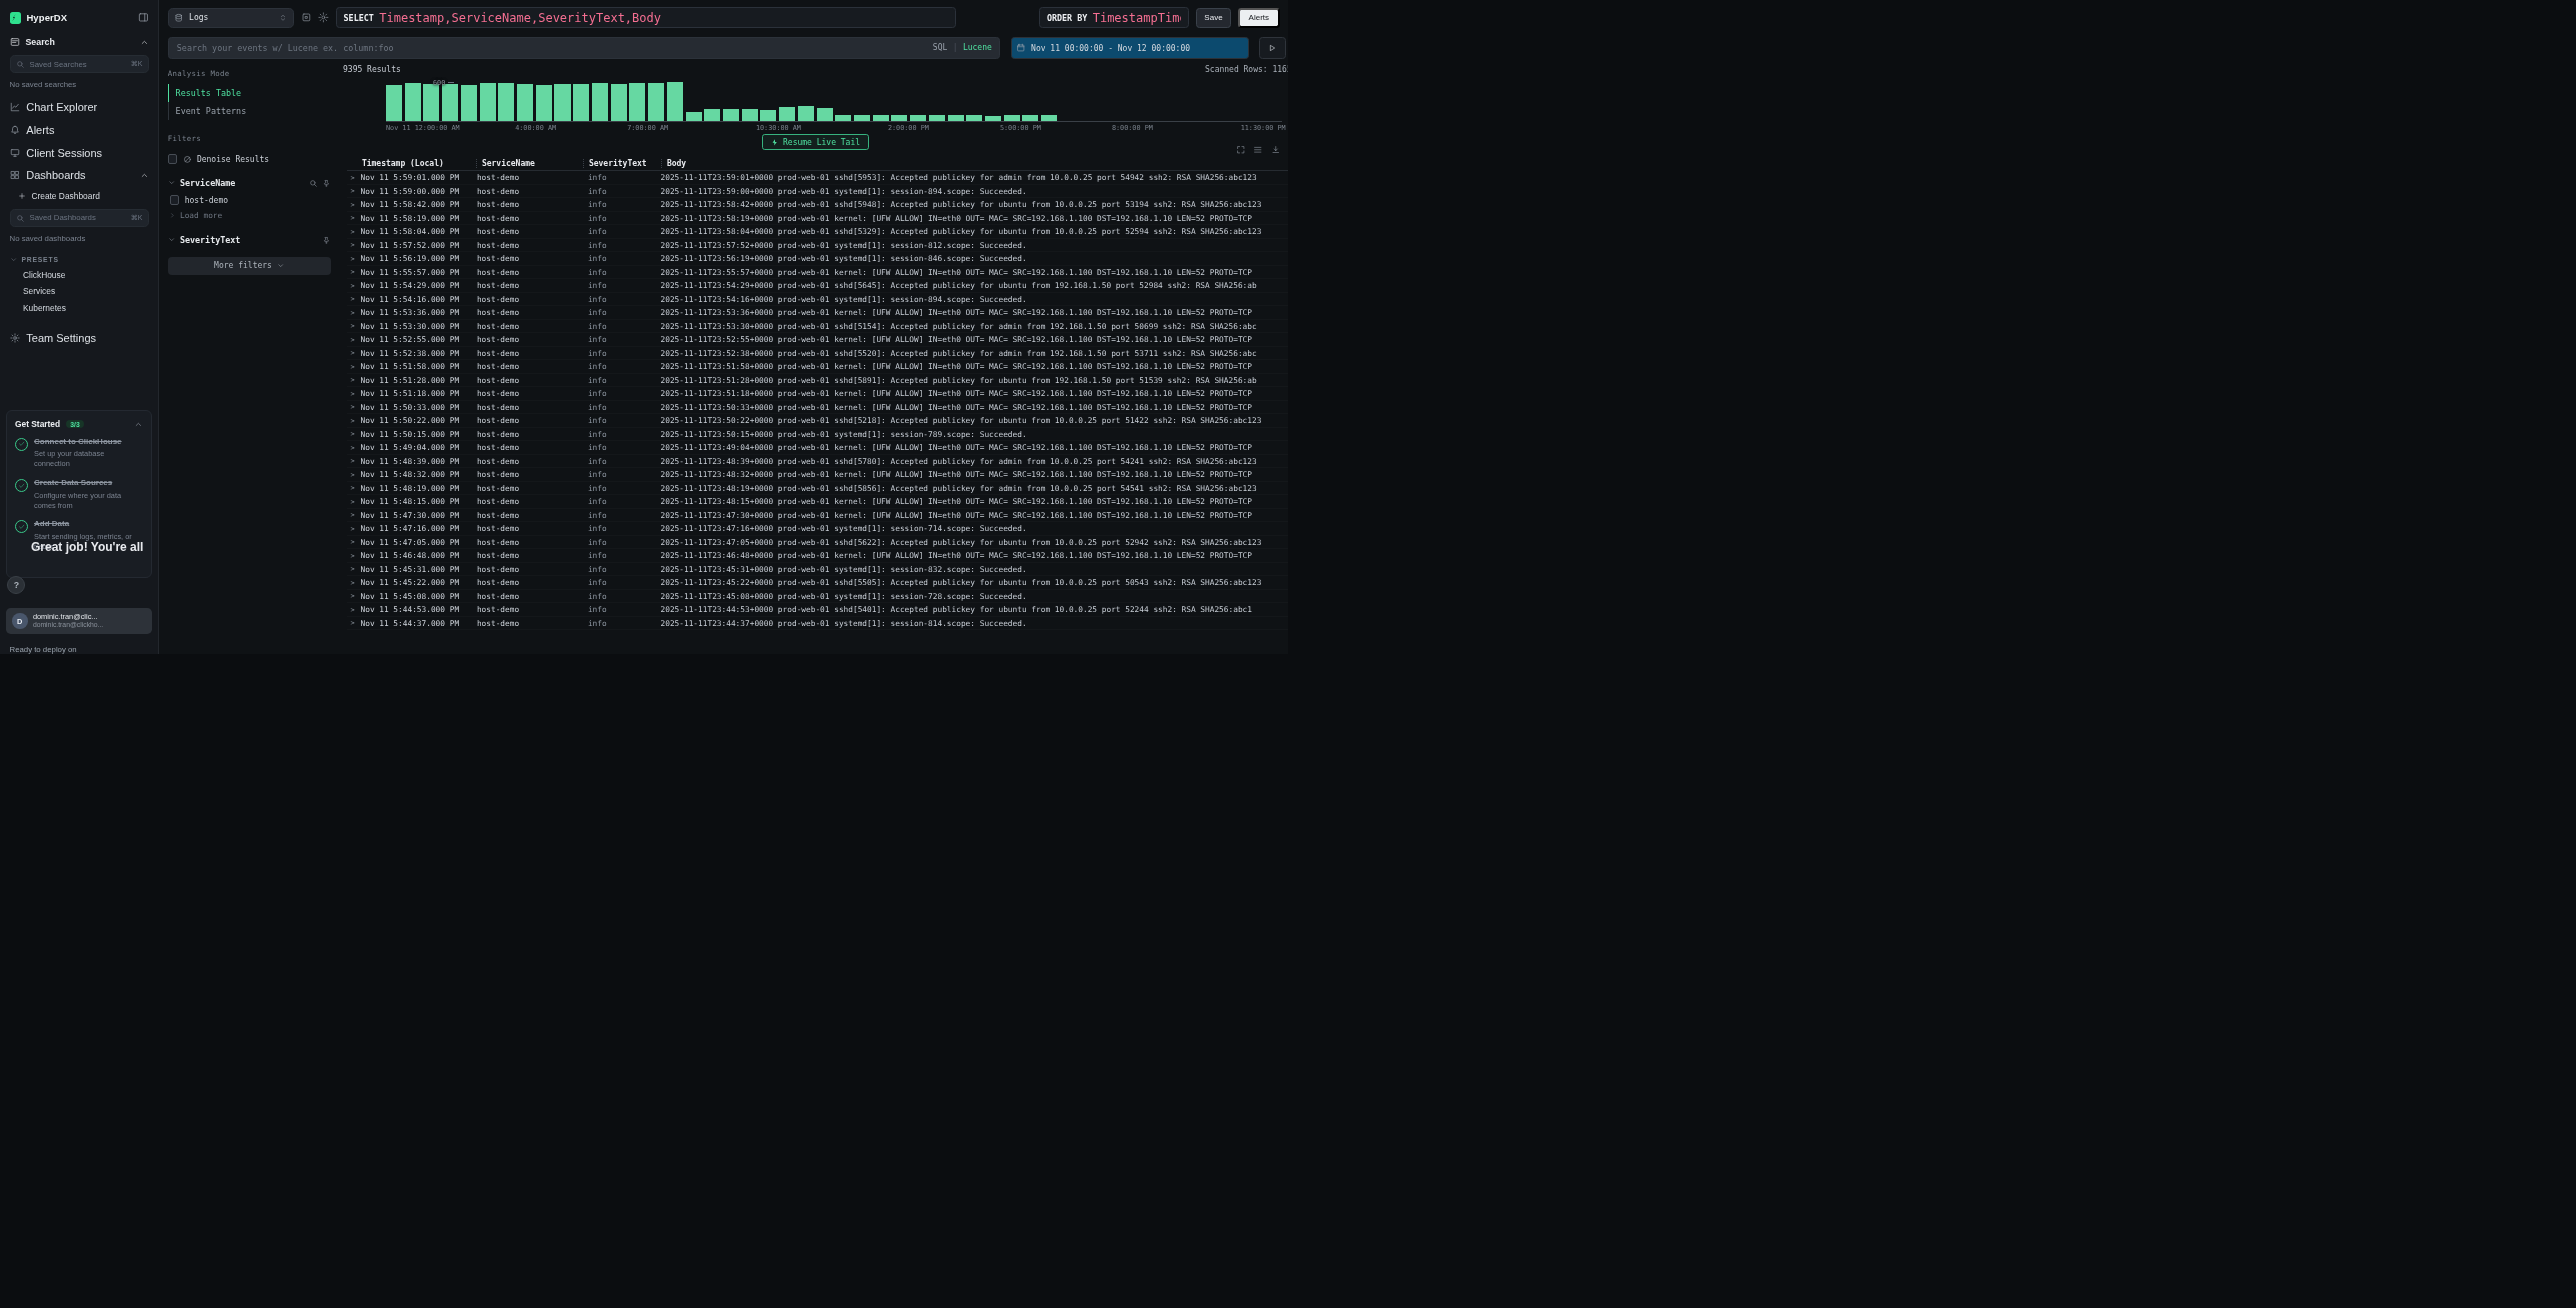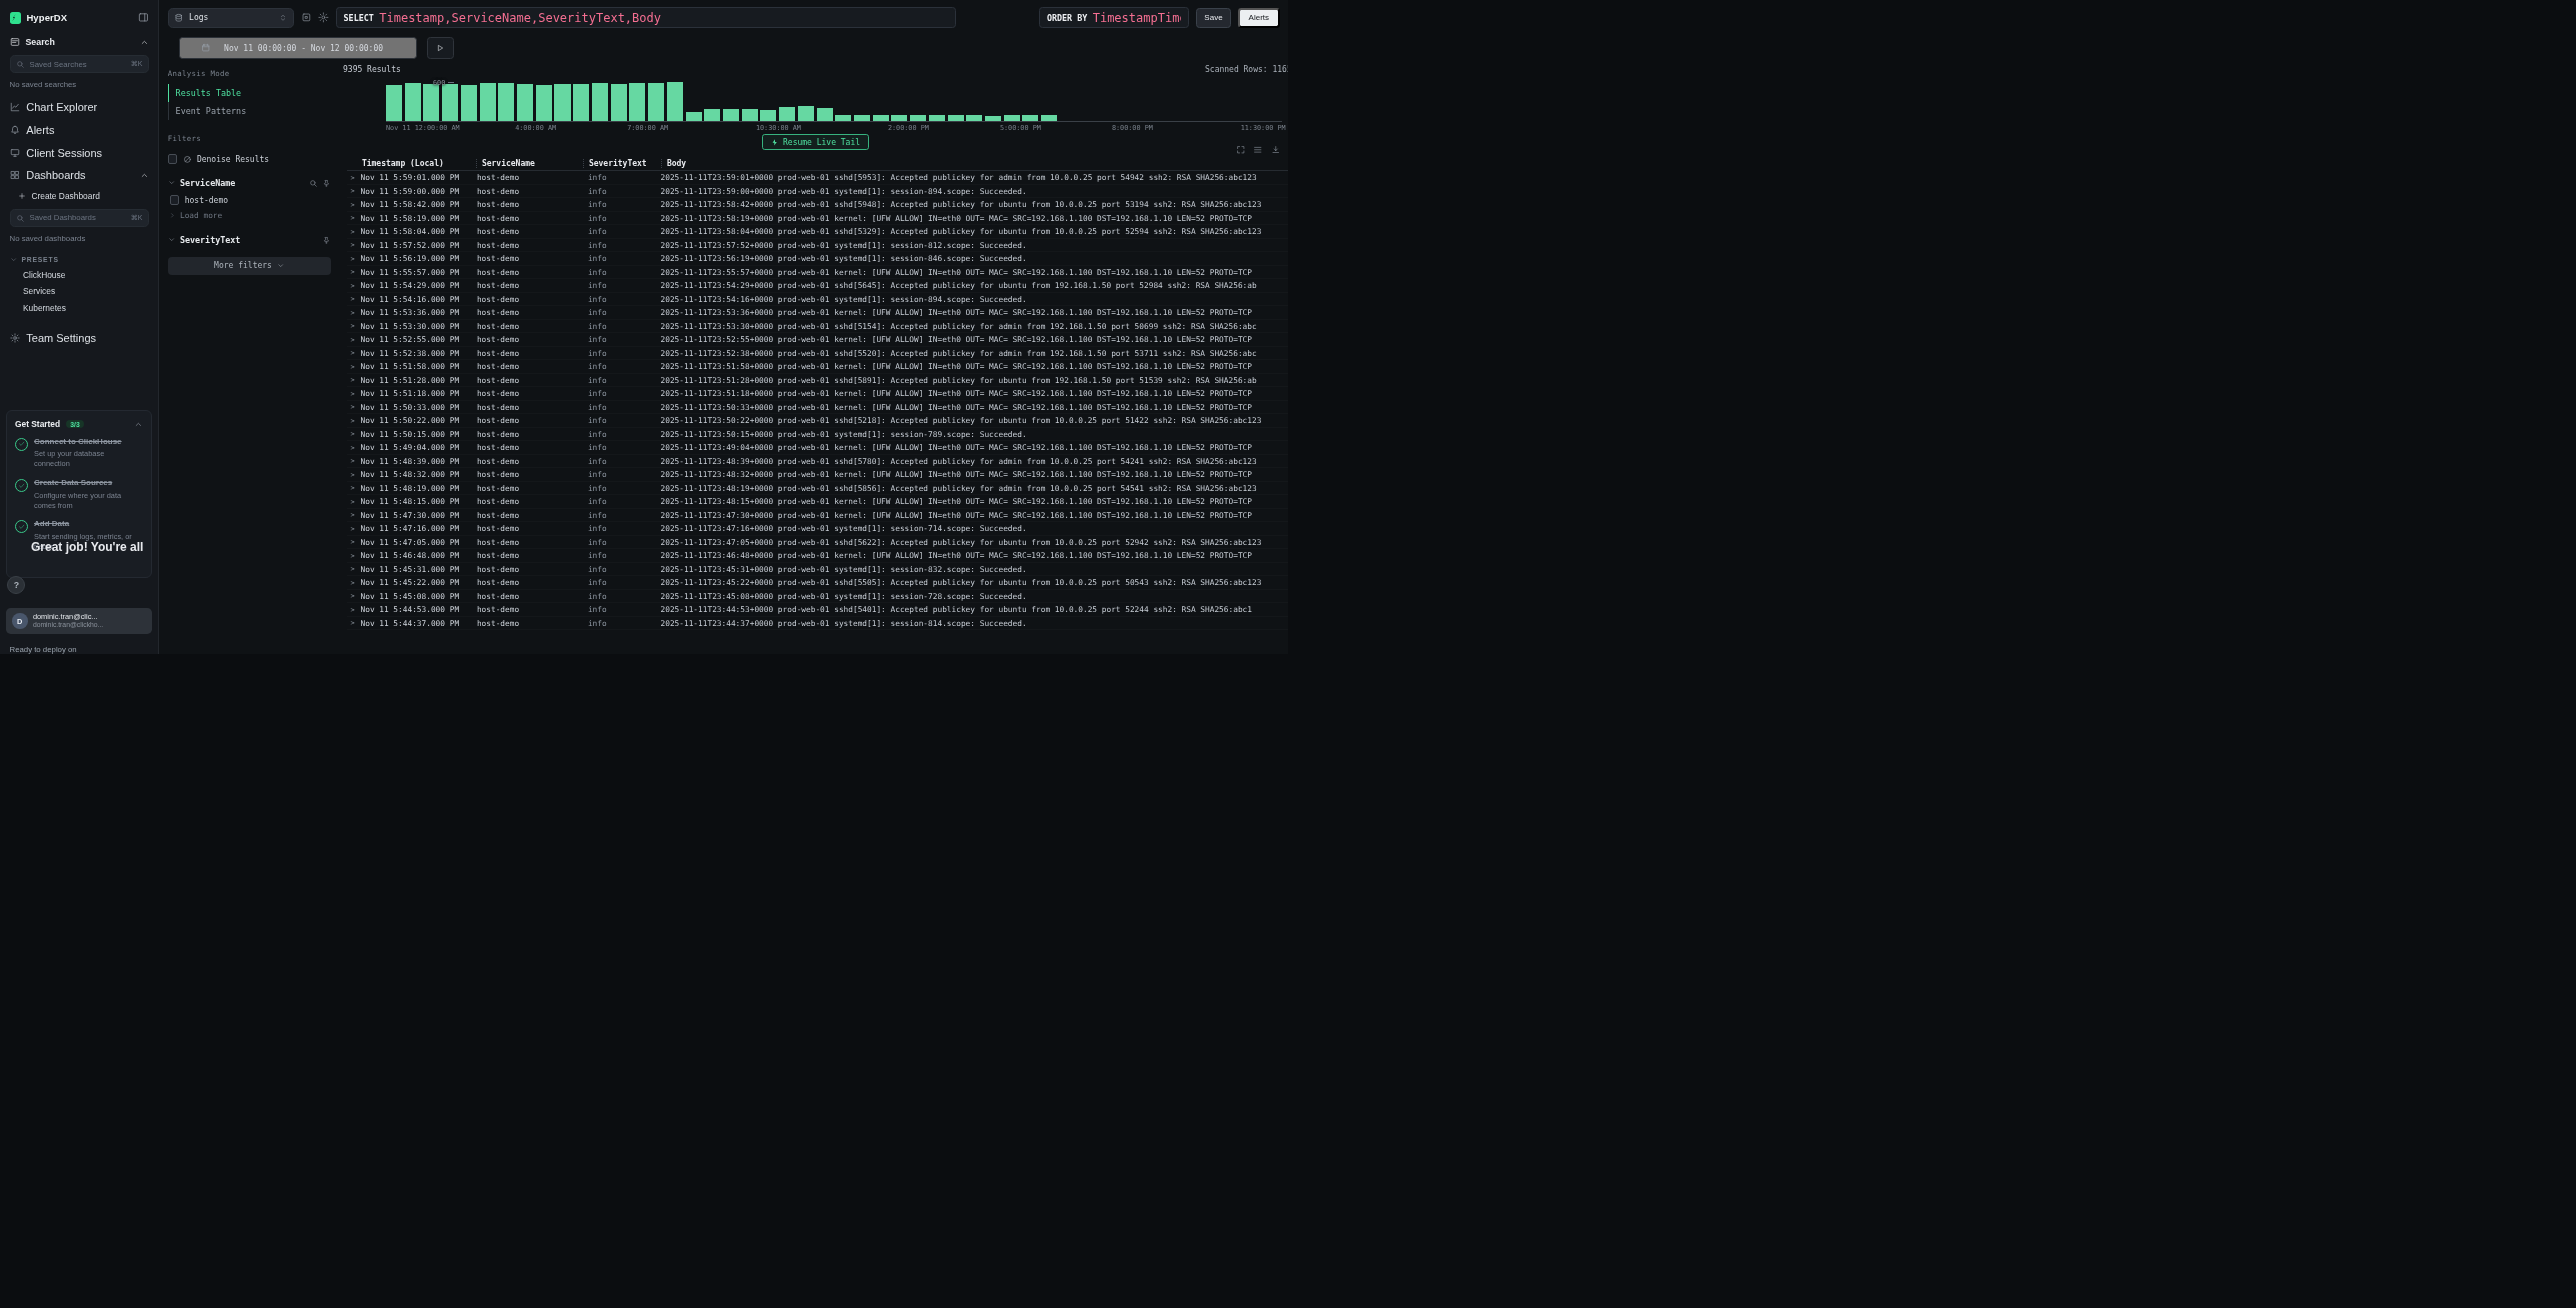--- a/index.html
+++ b/index.html
@@ -86,22 +86,22 @@
   .topbar2 { display:flex; align-items:center; margin:8.8px 6.8px 0 8.8px; height:22px; flex:0 0 auto; }
   .search-wrap { position:relative; flex:0 0 832px; height:22px; }
   .search-input { width:100%; height:100%; background:#262b32; border:0.7px solid #2c323a; border-radius:3.4px;
     color:#dfe3e8; font-size:8.4px; padding:0 101px 0 8px; outline:none;
     font-family:"DejaVu Sans Mono","Liberation Mono",monospace; }
   .search-input::placeholder { color:#6d7580; }
   .lang-toggle { position:absolute; right:8px; top:5.4px; display:flex; gap:5.4px; font-size:8px; }
   .lang-sql { color:#9aa2ac; cursor:pointer; }
   .lang-div { color:#4a515a; }
   .lang-lucene { color:#4fe0a0; cursor:pointer; }
-  .date-range { display:flex; align-items:center; gap:14px; width:238px; height:22px; margin-left:10.8px;
-    background:#737373; border:0.7px solid #2c3138; border-radius:3.4px; padding:0 21px; color:#d6dae0;
+  .date-range { display:flex; align-items:center; gap:6px; width:238px; height:22px; margin-left:10.8px;
+    background:#0c4a6e; border:0.7px solid #2c3138; border-radius:3.4px; padding:0 4px; color:#d6dae0;
     font-size:8px; cursor:pointer; flex:0 0 auto; }
   .date-range .cal { color:#9aa2ac; }
   .btn-run { width:27px; height:22px; margin-left:10px; background:#171b20; border:0.7px solid #2f343b;
     border-radius:3.4px; color:#dfe3e8; display:flex; align-items:center; justify-content:center; cursor:pointer; flex:0 0 auto; }
 
   .content { flex:1; display:flex; min-height:0; }
 
   
   .filters { width:184px; flex:0 0 auto; padding:9.5px 12px 0 8.8px; }
   .panel-label { color:#79818c; font-size:7.4px; letter-spacing:0.3px; margin-bottom:6.8px; }
@@ -389,20 +389,28 @@
       </div>
       <div class="query-box q-order">
         <span class="kw">ORDER BY</span>
         <span class="qv">TimestampTime DESC</span>
       </div>
       <button class="btn-save">Save</button>
       <button class="btn-alerts">Alerts</button>
     </div>
 
     <div class="topbar2">
+      <div class="search-wrap">
+        <input class="search-input" placeholder="Search your events w/ Lucene ex. column:foo" style="">
+        <span class="lang-toggle">
+          <span class="lang-sql">SQL</span>
+          <span class="lang-div">|</span>
+          <span class="lang-lucene">Lucene</span>
+        </span>
+      </div>
       <div class="date-range">
         <span class="cal">
           <svg class="ic" width="9.5" height="9.5" viewBox="0 0 24 24">
               <rect x="4" y="5" width="16" height="15" rx="2"></rect>
               <line x1="4" y1="9.5" x2="20" y2="9.5"></line>
               <line x1="8" y1="3" x2="8" y2="7"></line>
               <line x1="16" y1="3" x2="16" y2="7"></line>
             </svg>
         </span>
         <span>Nov 11 00:00:00 - Nov 12 00:00:00</span>

